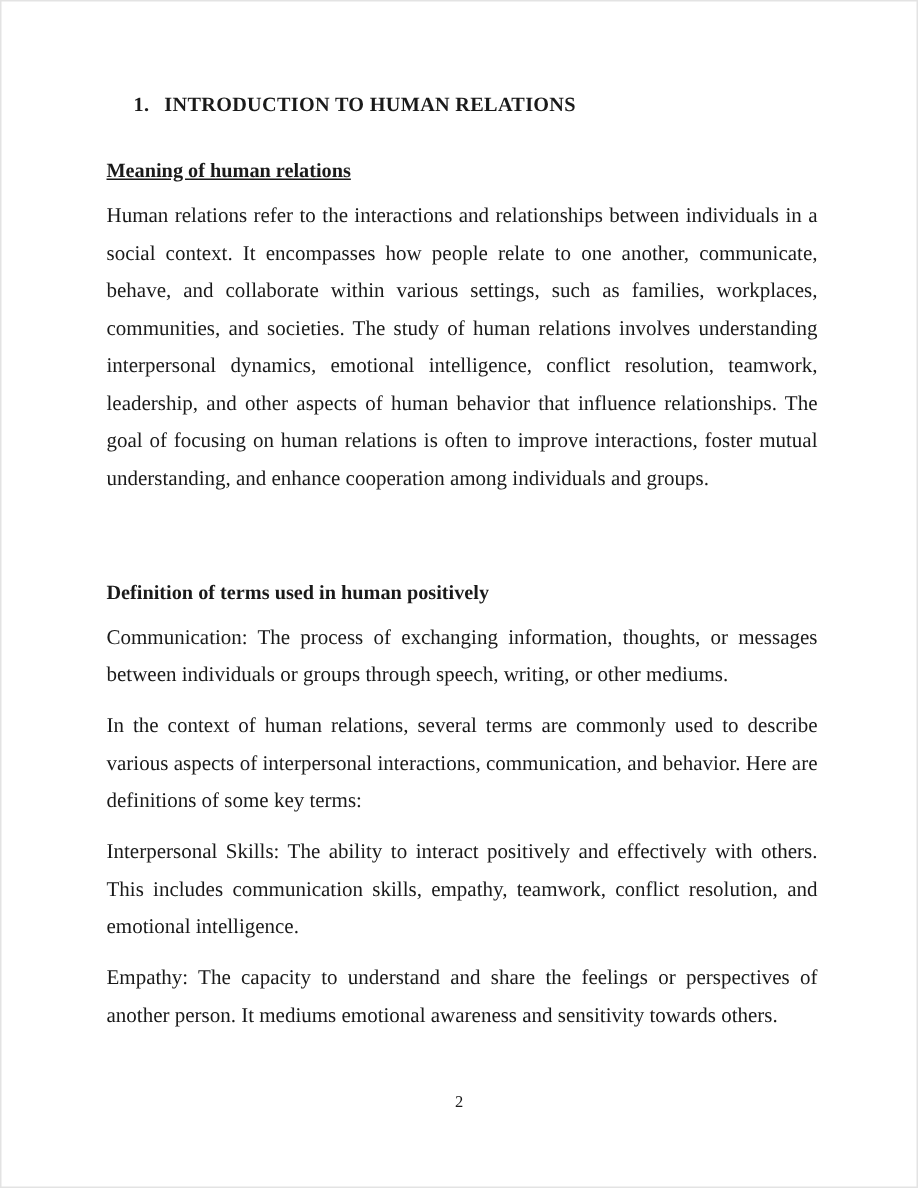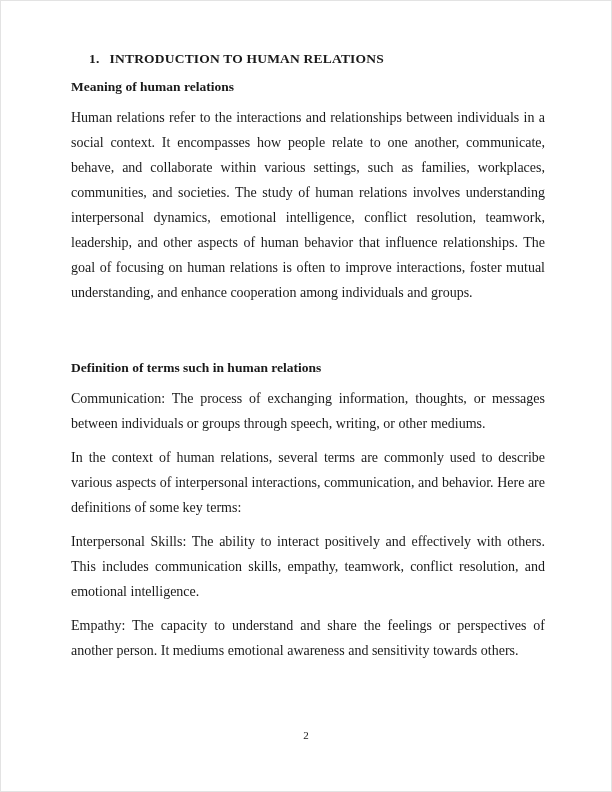--- a/index.html
+++ b/index.html
@@ -13,42 +13,43 @@
     height: 792px;
     background: #ffffff;
     box-sizing: border-box;
     border: 1px solid #e3e3e3;
     font-family: "Liberation Serif", "DejaVu Serif", serif;
     color: #1a1a1a;
     overflow: hidden;
   }
   .content {
     position: absolute;
-    top: 50px;
+    top: 61px;
     left: 70px;
     width: 474px;
   }
   .doc-title {
     font-size: 13.5px;
     font-weight: bold;
     margin: 0 0 0 18px;
     letter-spacing: 0.2px;
   }
   .doc-title .num {
     margin-right: 10px;
   }
   .heading {
     font-size: 13.5px;
     font-weight: bold;
     margin: 0;
     padding: 0;
   }
   .heading-1 {
-    margin-top: 12px;
+    margin-top: 28px;
     margin-bottom: 10px;
+    text-decoration: underline;
   }
   .heading-2 {
     margin-top: 55px;
     margin-bottom: 10px;
   }
   .para {
     font-size: 14px;
     line-height: 25px;
     text-align: justify;
     margin: 0 0 9px 0;
@@ -71,21 +72,21 @@
 
 <div class="page">
   <div class="content">
 
     <h1 class="doc-title"><span class="num">1.</span><span>INTRODUCTION TO HUMAN RELATIONS</span></h1>
 
     <h2 class="heading heading-1">Meaning of human relations</h2>
 
     <p class="para">Human relations refer to the interactions and relationships between individuals in a social context. It encompasses how people relate to one another, communicate, behave, and collaborate within various settings, such as families, workplaces, communities, and societies. The study of human relations involves understanding interpersonal dynamics, emotional intelligence, conflict resolution, teamwork, leadership, and other aspects of human behavior that influence relationships. The goal of focusing on human relations is often to improve interactions, foster mutual understanding, and enhance cooperation among individuals and groups.</p>
 
-    <h2 class="heading heading-2">Definition of terms such in human relations</h2>
+    <h2 class="heading heading-2">Definition of terms used in human positively</h2>
 
     <p class="para">Communication: The process of exchanging information, thoughts, or messages between individuals or groups through speech, writing, or other mediums.</p>
 
     <p class="para intro">In the context of human relations, several terms are commonly used to describe various aspects of interpersonal interactions, communication, and behavior. Here are definitions of some key terms:</p>
 
     <p class="para">Interpersonal Skills: The ability to interact positively and effectively with others. This includes communication skills, empathy, teamwork, conflict resolution, and emotional intelligence.</p>
 
     <p class="para">Empathy: The capacity to understand and share the feelings or perspectives of another person. It mediums emotional awareness and sensitivity towards others.</p>
 
   </div>

